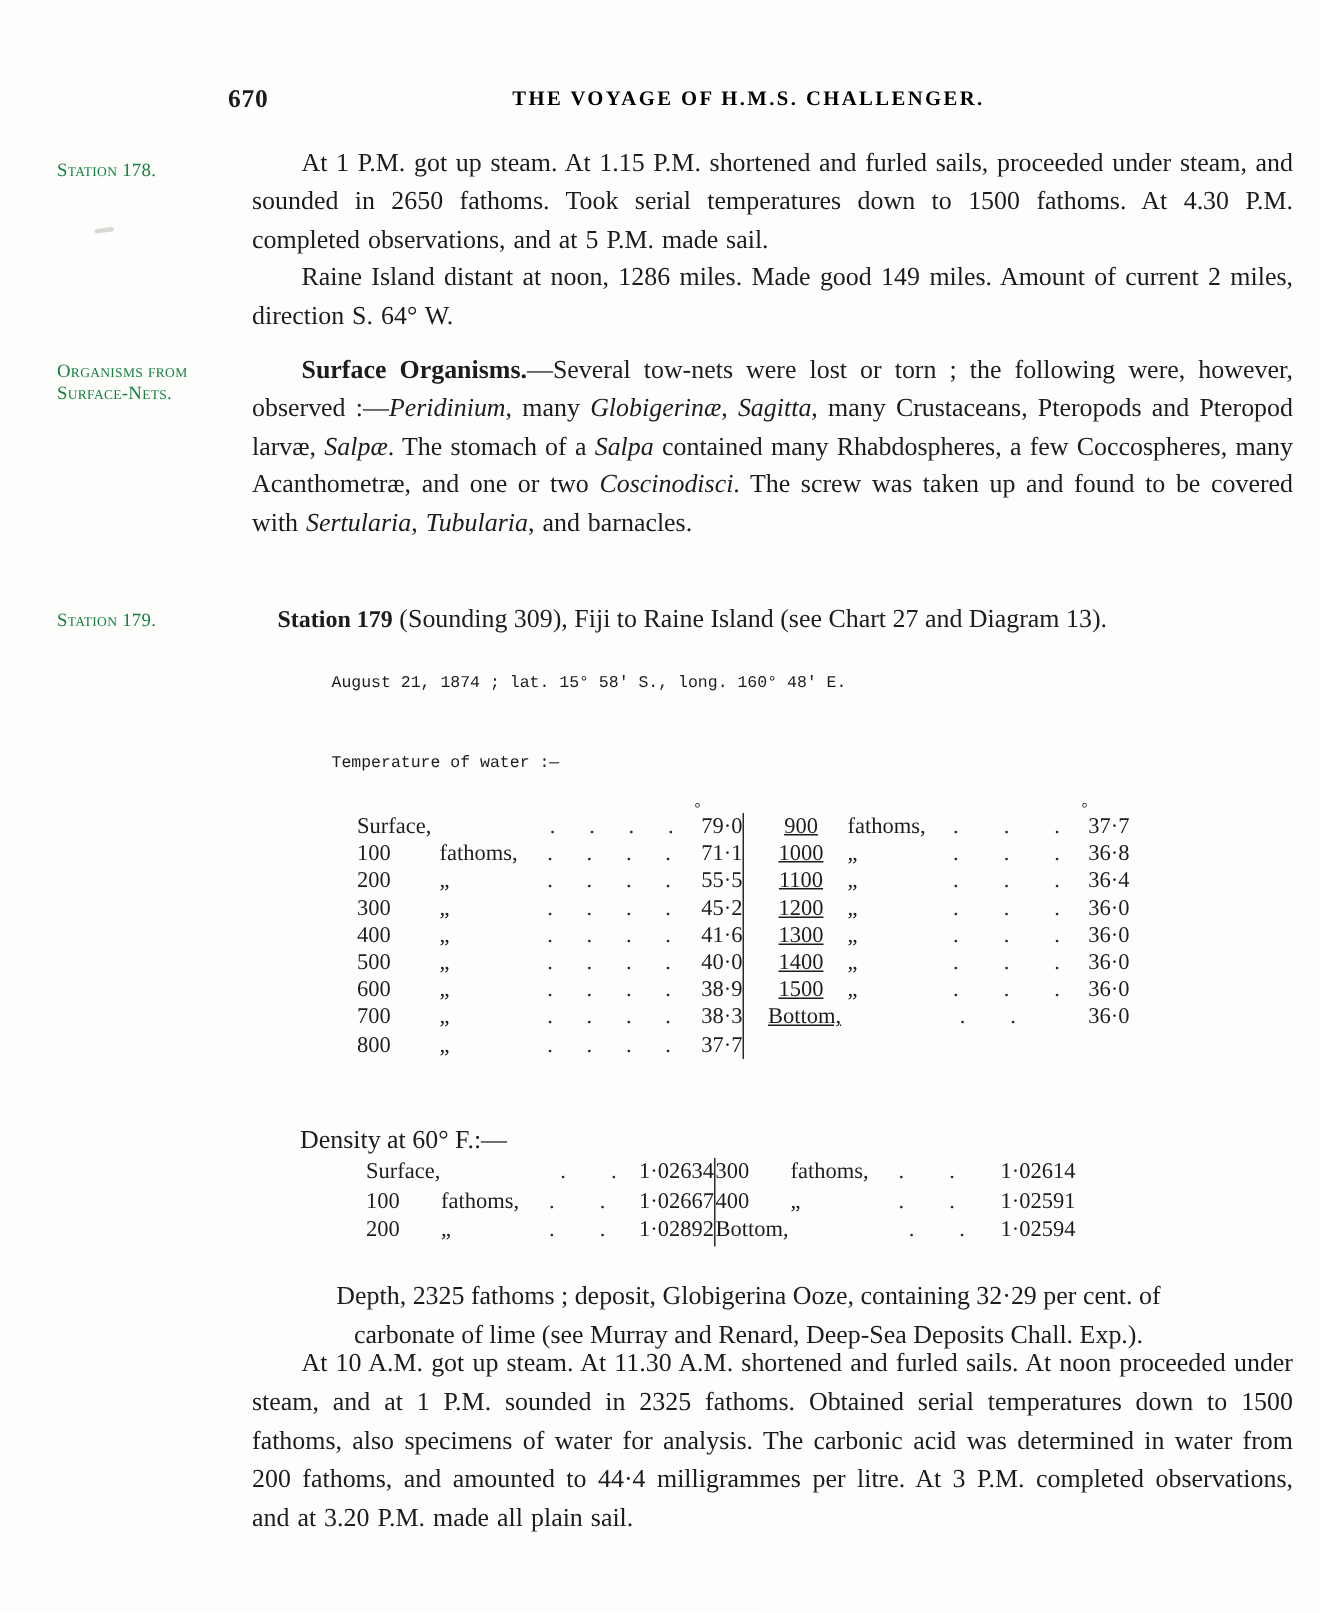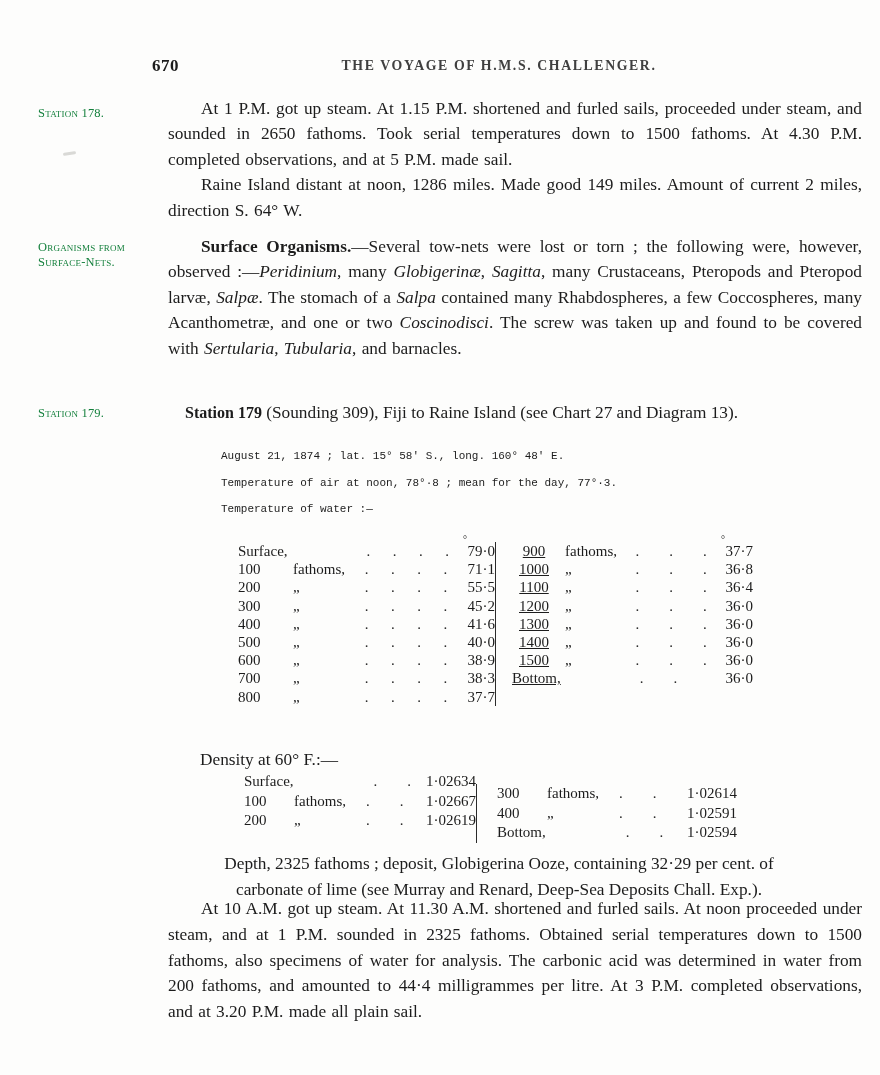--- a/index.html
+++ b/index.html
@@ -2,21 +2,21 @@
 <html><head>
 <meta charset="utf-8">
 <style>
   html,body{margin:0;padding:0;background:#ffffff;}
   .page{position:relative;width:880px;height:1075px;background:#fdfdfc;overflow:hidden;
         font-family:"Liberation Serif","DejaVu Serif",serif;color:#1c1c1c;}
   .abs{position:absolute;}
   
   .pagenum{left:152px;top:56px;font-size:17px;font-weight:bold;letter-spacing:.5px;}
   .rtitle{left:152px;top:58px;width:694px;text-align:center;font-size:13.8px;font-weight:bold;
-          letter-spacing:1.6px;color:#404040;}
+          letter-spacing:1.6px;color:#000000;}
   
   .mnote{left:38px;width:112px;font-variant:small-caps;font-size:12.5px;line-height:15px;
          letter-spacing:.2px;color:#15803d;}
   .n178{top:106px;}
   .norg{top:240px;}
   .n179{top:406px;}
   
   .bodytxt{left:168px;width:694px;font-size:17.3px;line-height:25.4px;text-align:justify;
            word-spacing:1px;}
   .bodytxt p{margin:0;text-indent:33px;}
@@ -39,21 +39,21 @@
   .num{display:inline-block;min-width:46px;}
   .ttable .colR .num{text-align:center;min-width:44px;text-decoration:underline;}
   .unit{display:inline-block;margin-left:9px;min-width:70px;}
   .dots{flex:1 1 auto;text-align:center;overflow:hidden;color:#2a2a2a;}
   .tval{flex:0 0 auto;min-width:46px;text-align:right;position:relative;}
   .dm{position:absolute;top:-11px;left:14px;font-size:10px;}
   .dlabel{left:200px;top:750px;font-size:17.3px;white-space:nowrap;}
   .dtable{left:244px;top:772px;width:509px;display:flex;font-size:15px;}
   .dtable .trow{line-height:19.6px;height:19.6px;}
   .dtable .colL{width:232px;}
-  .dtable .colR{width:240px;border-left:1.2px solid #2a2a2a;padding-left:20px;margin-top:12px;}
+  .dtable .colR{width:240px;border-left:1.2px solid #2a2a2a;}
   .dtable .num{min-width:42px;}
   .dtable .unit{min-width:72px;margin-left:8px;}
   .dtable .tval{min-width:62px;}
   
   .depth{left:152px;top:851px;width:694px;text-align:center;font-size:17.3px;line-height:25.5px;font-family:Liberation Serif, serif;}
   .p4{top:896px;line-height:25.8px;}
   
   .artifact{left:63px;top:152px;width:13px;height:3px;background:#d9d9d6;border-radius:2px;
             transform:rotate(-8deg);}
 </style>
@@ -81,21 +81,20 @@
 
   <div class="abs bodytxt porg">
     <p><span class="bd">Surface Organisms.</span><span>—Several tow-nets were lost or torn ; the following were, however, observed :—</span><span class="it">Peridinium</span><span>, many </span><span class="it">Globigerinæ</span><span>, </span><span class="it">Sagitta</span><span>, many Crustaceans, Pteropods and Pteropod larvæ, </span><span class="it">Salpæ</span><span>.  The stomach of a </span><span class="it">Salpa</span><span> contained many Rhabdospheres, a few Coccospheres, many Acanthometræ, and one or two </span><span class="it">Coscinodisci</span><span>.  The screw was taken up and found to be covered with </span><span class="it">Sertularia</span><span>, </span><span class="it">Tubularia</span><span>, and barnacles.</span></p>
   </div>
 
   <div class="abs heading">
     <span class="hbold">Station 179</span><span> (Sounding 309), Fiji to Raine Island (see Chart 27 and Diagram 13).</span>
   </div>
 
   <div class="abs obsl l1">August 21, 1874 ; lat. 15° 58′ S., long. 160° 48′ E.</div>
-  <div class="abs obsl l2">Temperature of air at noon, 78°·8 ; mean for the day, 77°·3.</div>
   <div class="abs obsl l3">Temperature of water :—</div>
 
   <div class="abs ttable">
     <div class="tcol colL">
 
         <div class="trow">
           <span class="lbl"><span class="num">Surface,</span><span class="unit"></span></span>
           <span class="dots">.  .  .  .</span>
           <span class="tval"><span class="dm">°</span><span>79·0</span></span>
         </div>
@@ -213,21 +212,21 @@
 
         <div class="trow">
           <span class="lbl"><span class="num">100</span><span class="unit">fathoms,</span></span>
           <span class="dots">.  .  .</span>
           <span class="tval"><span>1·02667</span></span>
         </div>
 
         <div class="trow">
           <span class="lbl"><span class="num">200</span><span class="unit">„</span></span>
           <span class="dots">.  .  .</span>
-          <span class="tval"><span>1·02619</span></span>
+          <span class="tval"><span>1·02892</span></span>
         </div>
       </div>
     <div class="tcol colR">
 
         <div class="trow">
           <span class="lbl"><span class="num">300</span><span class="unit">fathoms,</span></span>
           <span class="dots">.  .  .  .</span>
           <span class="tval"><span>1·02614</span></span>
         </div>
 

